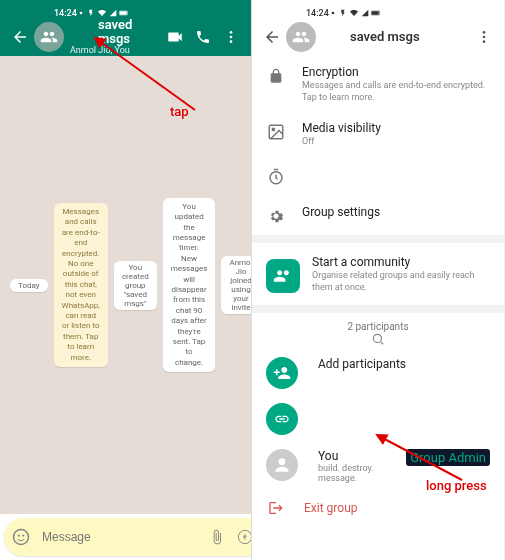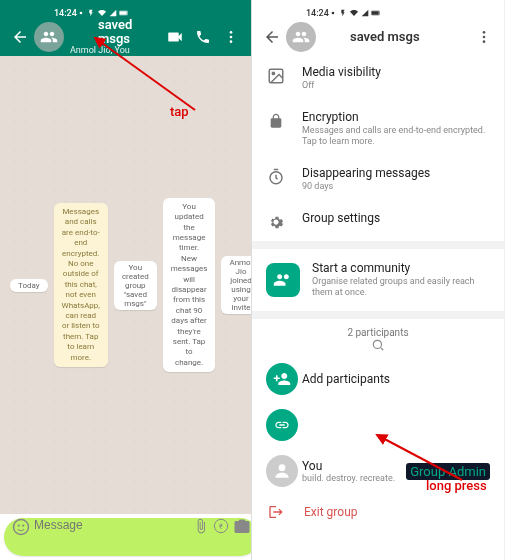--- a/index.html
+++ b/index.html
@@ -15,33 +15,33 @@
   .avatar-sm { width: 30px; height: 30px; border-radius: 50%; background: #7aa39a; display:flex; align-items:center; justify-content:center; margin-right:6px;}
   .title-block { flex:1; line-height:1.1;}
   .title { font-size: 13px; font-weight:600;margin-left:28px;}
   .subtitle { font-size: 9px; opacity:0.9;}
   svg { display:block; }
   .chat-body { position:absolute; top:56px; bottom:46px; left:0; right:0; background:#e5ddd5; background-image: radial-gradient(circle, rgba(0,0,0,0.02) 1px, transparent 1px); background-size:10px 10px; padding:8px 10px; display:flex; flex-direction:row; align-items:center; gap:6px;}
   .pill { background:#fff; font-size:8px; color:#666; padding:2px 8px; border-radius:6px; text-align:center; box-shadow:0 1px 1px rgba(0,0,0,0.1);}
   .pill.yellow { background:#fdf4d6; color:#8a7a3a; max-width: 225px; line-height:1.3; padding:4px 8px;}
   .pill.wide { max-width: 225px; line-height:1.3; padding:4px 8px;}
   .input-bar { position:absolute; bottom:4px; left:4px; right:4px; height:38px; display:flex; align-items:center; gap:4px;}
-  .input-box { flex:1; background:#bef264; border-radius:19px; height:38px; display:flex; align-items:flex-start; padding:0 8px; gap:4px; box-shadow:0 1px 2px rgba(0,0,0,0.1);}
+  .input-box { flex:1; background:#fef9c3; border-radius:19px; height:38px; display:flex; align-items:center; padding:0 8px; gap:12px; box-shadow:0 1px 2px rgba(0,0,0,0.1);}
   .input-box input { border:none; outline:none; flex:1; font-size:12px; color:#666; background:transparent;}
   .settings-body { position:absolute; top:56px; bottom:0; left:0; right:0; overflow:hidden; background:#fff;}
   .row { display:flex; align-items:flex-start; padding:9px 14px; gap:16px;}
   .row-icon { width:20px; height:20px; color:#777; flex-shrink:0; display:flex; align-items:center; justify-content:center; margin-top:1px;}
   .row-text { flex:1; }
   .row-title { font-size:12px; color:#222; }
   .row-sub { font-size:9px; color:#888; line-height:1.3; margin-top:1px;}
   .divider { height:8px; background:#f2f2f2; }
-  .community-row { display:flex; padding:12px 14px; gap:12px; align-items:center;}
+  .community-row { display:flex; padding:12px 14px; gap:12px; align-items:flex-end;}
   .community-icon { width:34px; height:34px; border-radius:8px; background:#00a884; display:flex; align-items:center; justify-content:center; color:#fff; flex-shrink:0;}
   .section-hdr { display:flex; justify-content:space-between; align-items:center; padding:8px 14px 4px; font-size:10px; color:#777;flex-direction:column;}
-  .member-row { display:flex; align-items:center; padding:7px 14px; gap:4px;}
+  .member-row { display:flex; align-items:flex-start; padding:7px 14px; gap:20px;}
   .member-avatar { width:32px; height:32px; border-radius:50%; background:#00a884; color:#fff; display:flex; align-items:center; justify-content:center; flex-shrink:0;}
   .member-avatar.grey { background:#ccc; }
   .member-avatar.img { background:#4a90d9; position:relative; overflow:hidden;}
   .member-text { flex:1; }
   .member-name { font-size:12px; color:#222;}
   .member-status { font-size:9px; color:#888;}
   .badge { font-size:13px; background:#0f172a; color:#00a884; padding:1px 4px; border-radius:3px; margin-left:auto;}
   .exit-row { display:flex; align-items:center; padding:10px 14px; gap:18px;}
   .exit-row .ei { width:20px; color:#d9534f; display:flex; justify-content:center;}
   .exit-row .et { font-size:12px; color:#d9534f;}
@@ -190,52 +190,48 @@
           <circle cx="12" cy="5" r="2"></circle>
           <circle cx="12" cy="12" r="2"></circle>
           <circle cx="12" cy="19" r="2"></circle>
         </svg>
     </div>
   </div>
 
   <div class="settings-body">
     <div class="row">
       <div class="row-icon">
+          <svg width="16" height="16" viewBox="0 0 24 24" fill="currentColor">
+            <path d="M18 8h-1V6c0-2.8-2.2-5-5-5S7 3.2 7 6v2H6c-1.1 0-2 .9-2 2v10c0 1.1.9 2 2 2h12c1.1 0 2-.9 2-2V10c0-1.1-.9-2-2-2zM9 6c0-1.7 1.3-3 3-3s3 1.3 3 3v2H9V6z"></path>
+          </svg>
+        </div>
+      <div class="row-text">
+          <div class="row-title">Encryption</div>
+          <div class="row-sub">Messages and calls are end-to-end encrypted. Tap to learn more.</div>
+        </div>
+    </div>
+    <div class="row">
+      <div class="row-icon">
           <svg width="18" height="18" viewBox="0 0 24 24" fill="none" stroke="currentColor" stroke-width="2">
             <rect x="3" y="3" width="18" height="18" rx="2"></rect>
             <circle cx="8.5" cy="8.5" r="1.5" fill="currentColor"></circle>
             <path d="M21 15l-5-5L5 21"></path>
           </svg>
         </div>
       <div class="row-text">
           <div class="row-title">Media visibility</div>
           <div class="row-sub">Off</div>
-        </div>
-    </div>
-    <div class="row">
-      <div class="row-icon">
-          <svg width="16" height="16" viewBox="0 0 24 24" fill="currentColor">
-            <path d="M18 8h-1V6c0-2.8-2.2-5-5-5S7 3.2 7 6v2H6c-1.1 0-2 .9-2 2v10c0 1.1.9 2 2 2h12c1.1 0 2-.9 2-2V10c0-1.1-.9-2-2-2zM9 6c0-1.7 1.3-3 3-3s3 1.3 3 3v2H9V6z"></path>
-          </svg>
-        </div>
-      <div class="row-text">
-          <div class="row-title">Encryption</div>
-          <div class="row-sub">Messages and calls are end-to-end encrypted. Tap to learn more.</div>
         </div>
     </div>
     <div class="row">
       <div class="row-icon">
           <svg width="18" height="18" viewBox="0 0 24 24" fill="none" stroke="currentColor" stroke-width="2">
             <circle cx="12" cy="13" r="8"></circle>
             <path d="M12 9v4l2 2M9 2h6"></path>
           </svg>
-        </div>
-      <div class="row-text">
-          <div class="row-title">Disappearing messages</div>
-          <div class="row-sub">90 days</div>
         </div>
     </div>
     <div class="row">
       <div class="row-icon">
           <svg width="18" height="18" viewBox="0 0 24 24" fill="currentColor">
             <path d="M19.4 13l2-1.5-2-3.5-2.3.9c-.4-.3-.9-.6-1.4-.8L15.3 5h-4l-.4 2.5c-.5.2-1 .5-1.4.8L7.2 7.4l-2 3.5L7.2 12c0 .3 0 .7 0 1l-2 1.5 2 3.5 2.3-.9c.4.3.9.6 1.4.8l.4 2.5h4l.4-2.5c.5-.2 1-.5 1.4-.8l2.3.9 2-3.5-2-1.5zM12 15.5c-1.9 0-3.5-1.6-3.5-3.5S10.1 8.5 12 8.5s3.5 1.6 3.5 3.5-1.6 3.5-3.5 3.5z"></path>
           </svg>
         </div>
       <div class="row-text">
           <div class="row-title">Group settings</div>
@@ -280,21 +276,21 @@
     </div>
     <div class="member-row">
       <div class="member-avatar grey">
           <svg width="20" height="20" viewBox="0 0 24 24" fill="#fff">
             <circle cx="12" cy="8" r="4"></circle>
             <path d="M12 14c-4 0-8 2-8 6h16c0-4-4-6-8-6z"></path>
           </svg>
         </div>
       <div class="member-text">
           <div class="member-name">You</div>
-          <div class="member-status">build. destroy. recreate.</div>
+          <div class="member-status">build. destroy. message.</div>
         </div>
       <div class="badge">Group Admin</div>
     </div>
     <div class="exit-row">
       <div class="ei">
           <svg width="16" height="16" viewBox="0 0 24 24" fill="currentColor">
             <path d="M17 7l-1.4 1.4L18.2 11H8v2h10.2l-2.6 2.6L17 17l5-5-5-5zM4 5h8V3H4c-1.1 0-2 .9-2 2v14c0 1.1.9 2 2 2h8v-2H4V5z"></path>
           </svg>
         </div>
       <div class="et">Exit group</div>

